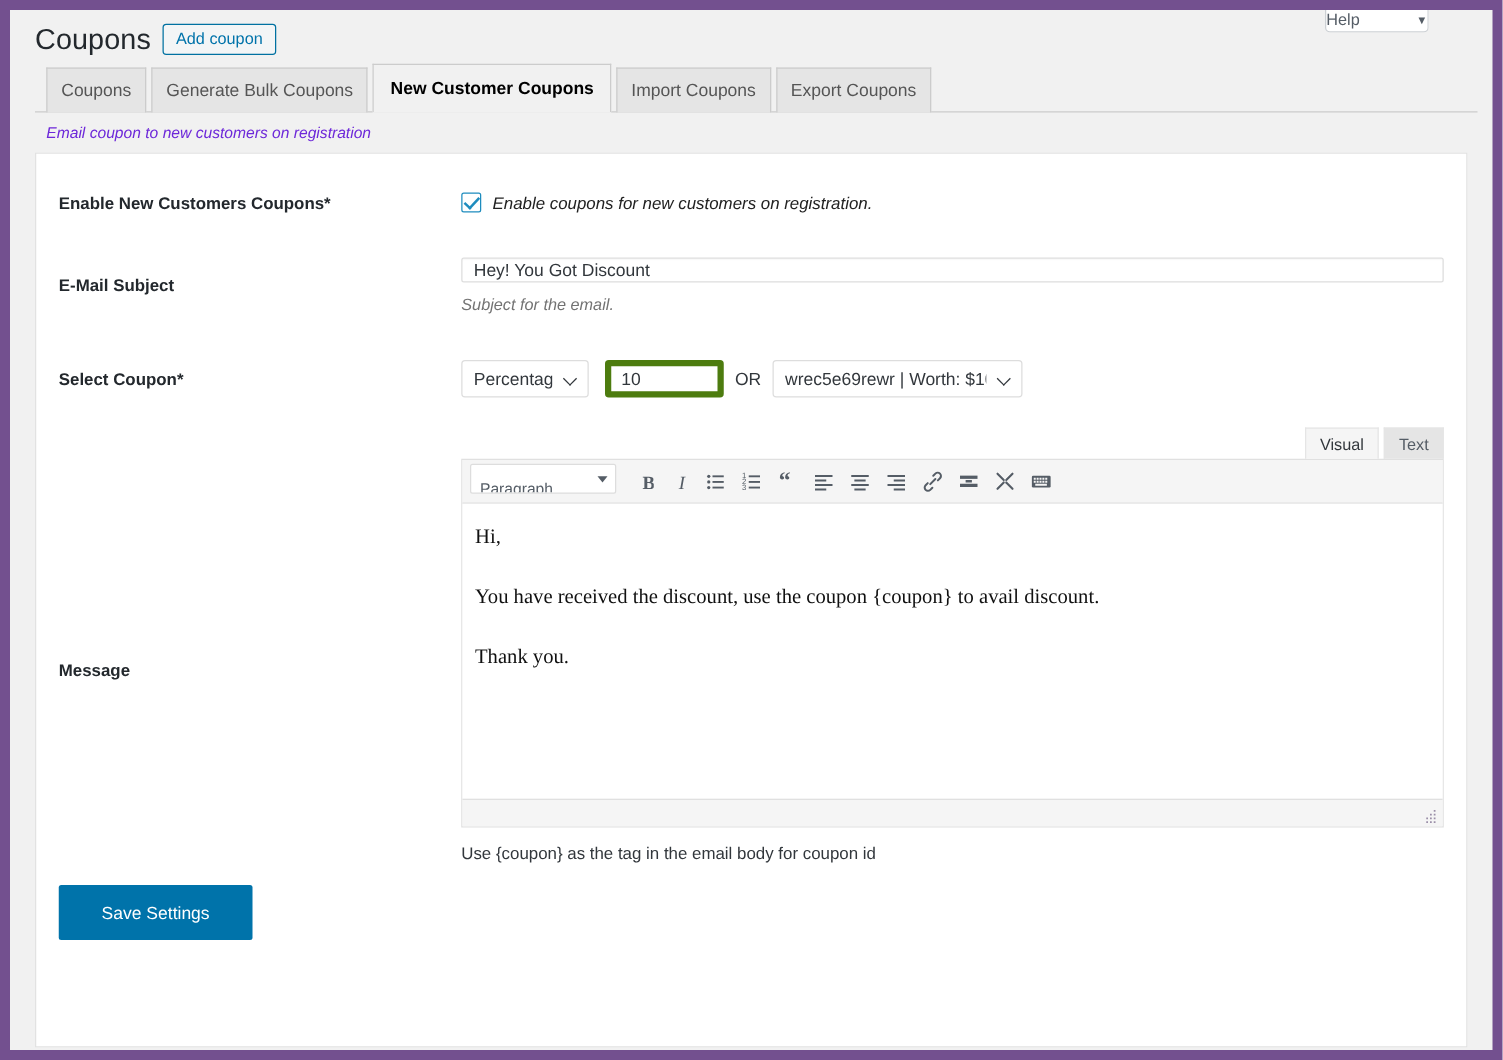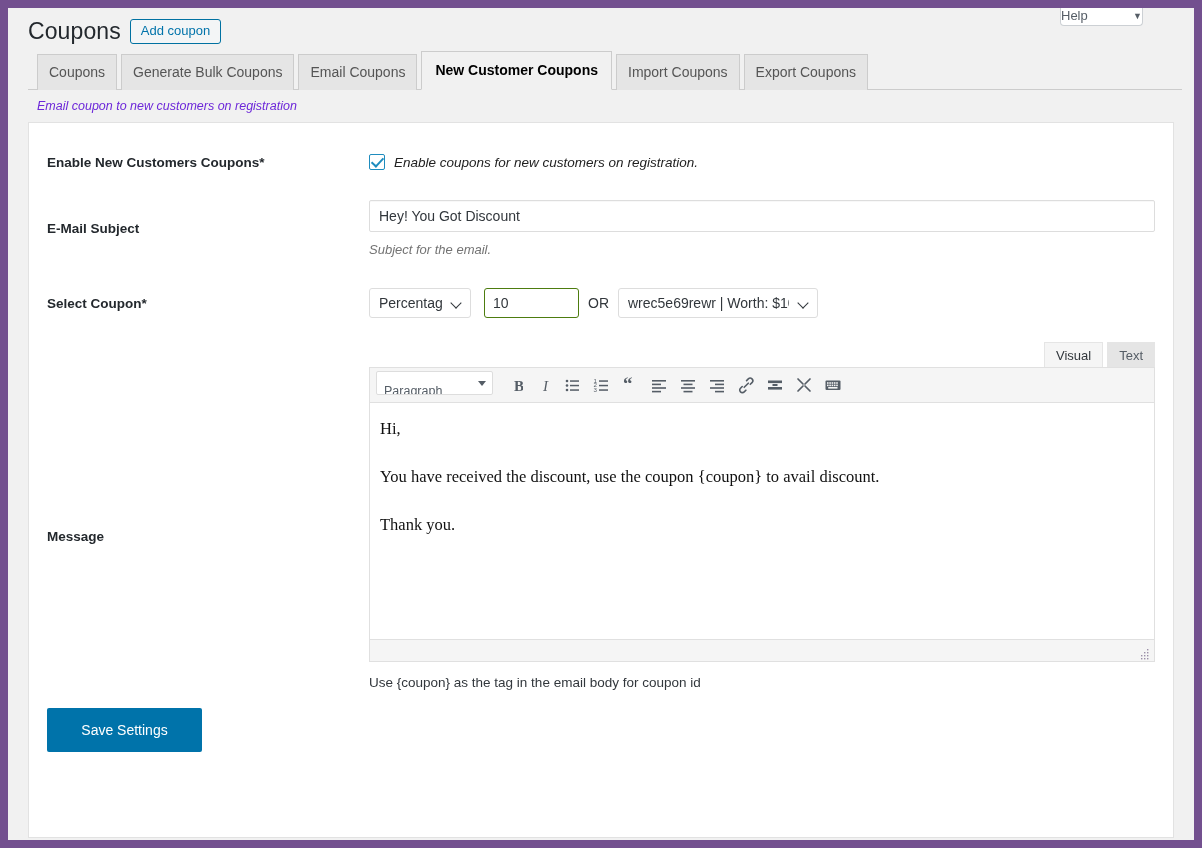--- a/index.html
+++ b/index.html
@@ -164,21 +164,21 @@
   .chk-text {
     margin-left: 9px;
     font-size: 13.5px;
     font-style: italic;
     color: #222;
   }
 
   
   .text-input {
     width: 786px;
-    height: 32px;
+    height: 20px;
     padding: 4px 9px;
     font-size: 14px;
     font-family: "Liberation Sans", sans-serif;
     color: #32373c;
     border: 1px solid #ddd;
     border-radius: 2px;
     background: #fff;
     outline: none;
     box-shadow: 0 1px 1px rgba(0,0,0,.03) inset;
   }
@@ -211,21 +211,21 @@
     position: absolute;
     right: 11px; top: 11px;
     width: 7px; height: 7px;
     border: solid #32373c;
     border-width: 0 1.6px 1.6px 0;
     transform: rotate(45deg);
     pointer-events: none;
   }
   .num-input {
     width: 95px; height: 30px;
-    border: 1px solid #4d7c0f;
+    border: 5px solid #4d7c0f;
     border-radius: 3px;
     font-size: 14px;
     font-family: "Liberation Sans", sans-serif;
     color: #32373c;
     padding: 2px 8px;
     margin-left: 13px;
     outline: none;
     background: #fff;
   }
   .or-text {
@@ -362,21 +362,20 @@
 <div class="wrap">
 
   <div class="title-row">
     <h1 class="page-title">Coupons</h1>
     <span class="page-title-action">Add coupon</span>
   </div>
 
   <div class="nav-tabs" id="tabbar">
       <div class="nav-tab">Coupons</div>
       <div class="nav-tab">Generate Bulk Coupons</div>
-      <div class="nav-tab">Email Coupons</div>
       <div class="nav-tab active">New Customer Coupons</div>
       <div class="nav-tab">Import Coupons</div>
       <div class="nav-tab">Export Coupons</div>
     </div>
 
   <div class="subtitle">Email coupon to new customers on registration</div>
 
   <div class="panel">
     <table class="form-table">
       <tbody>

